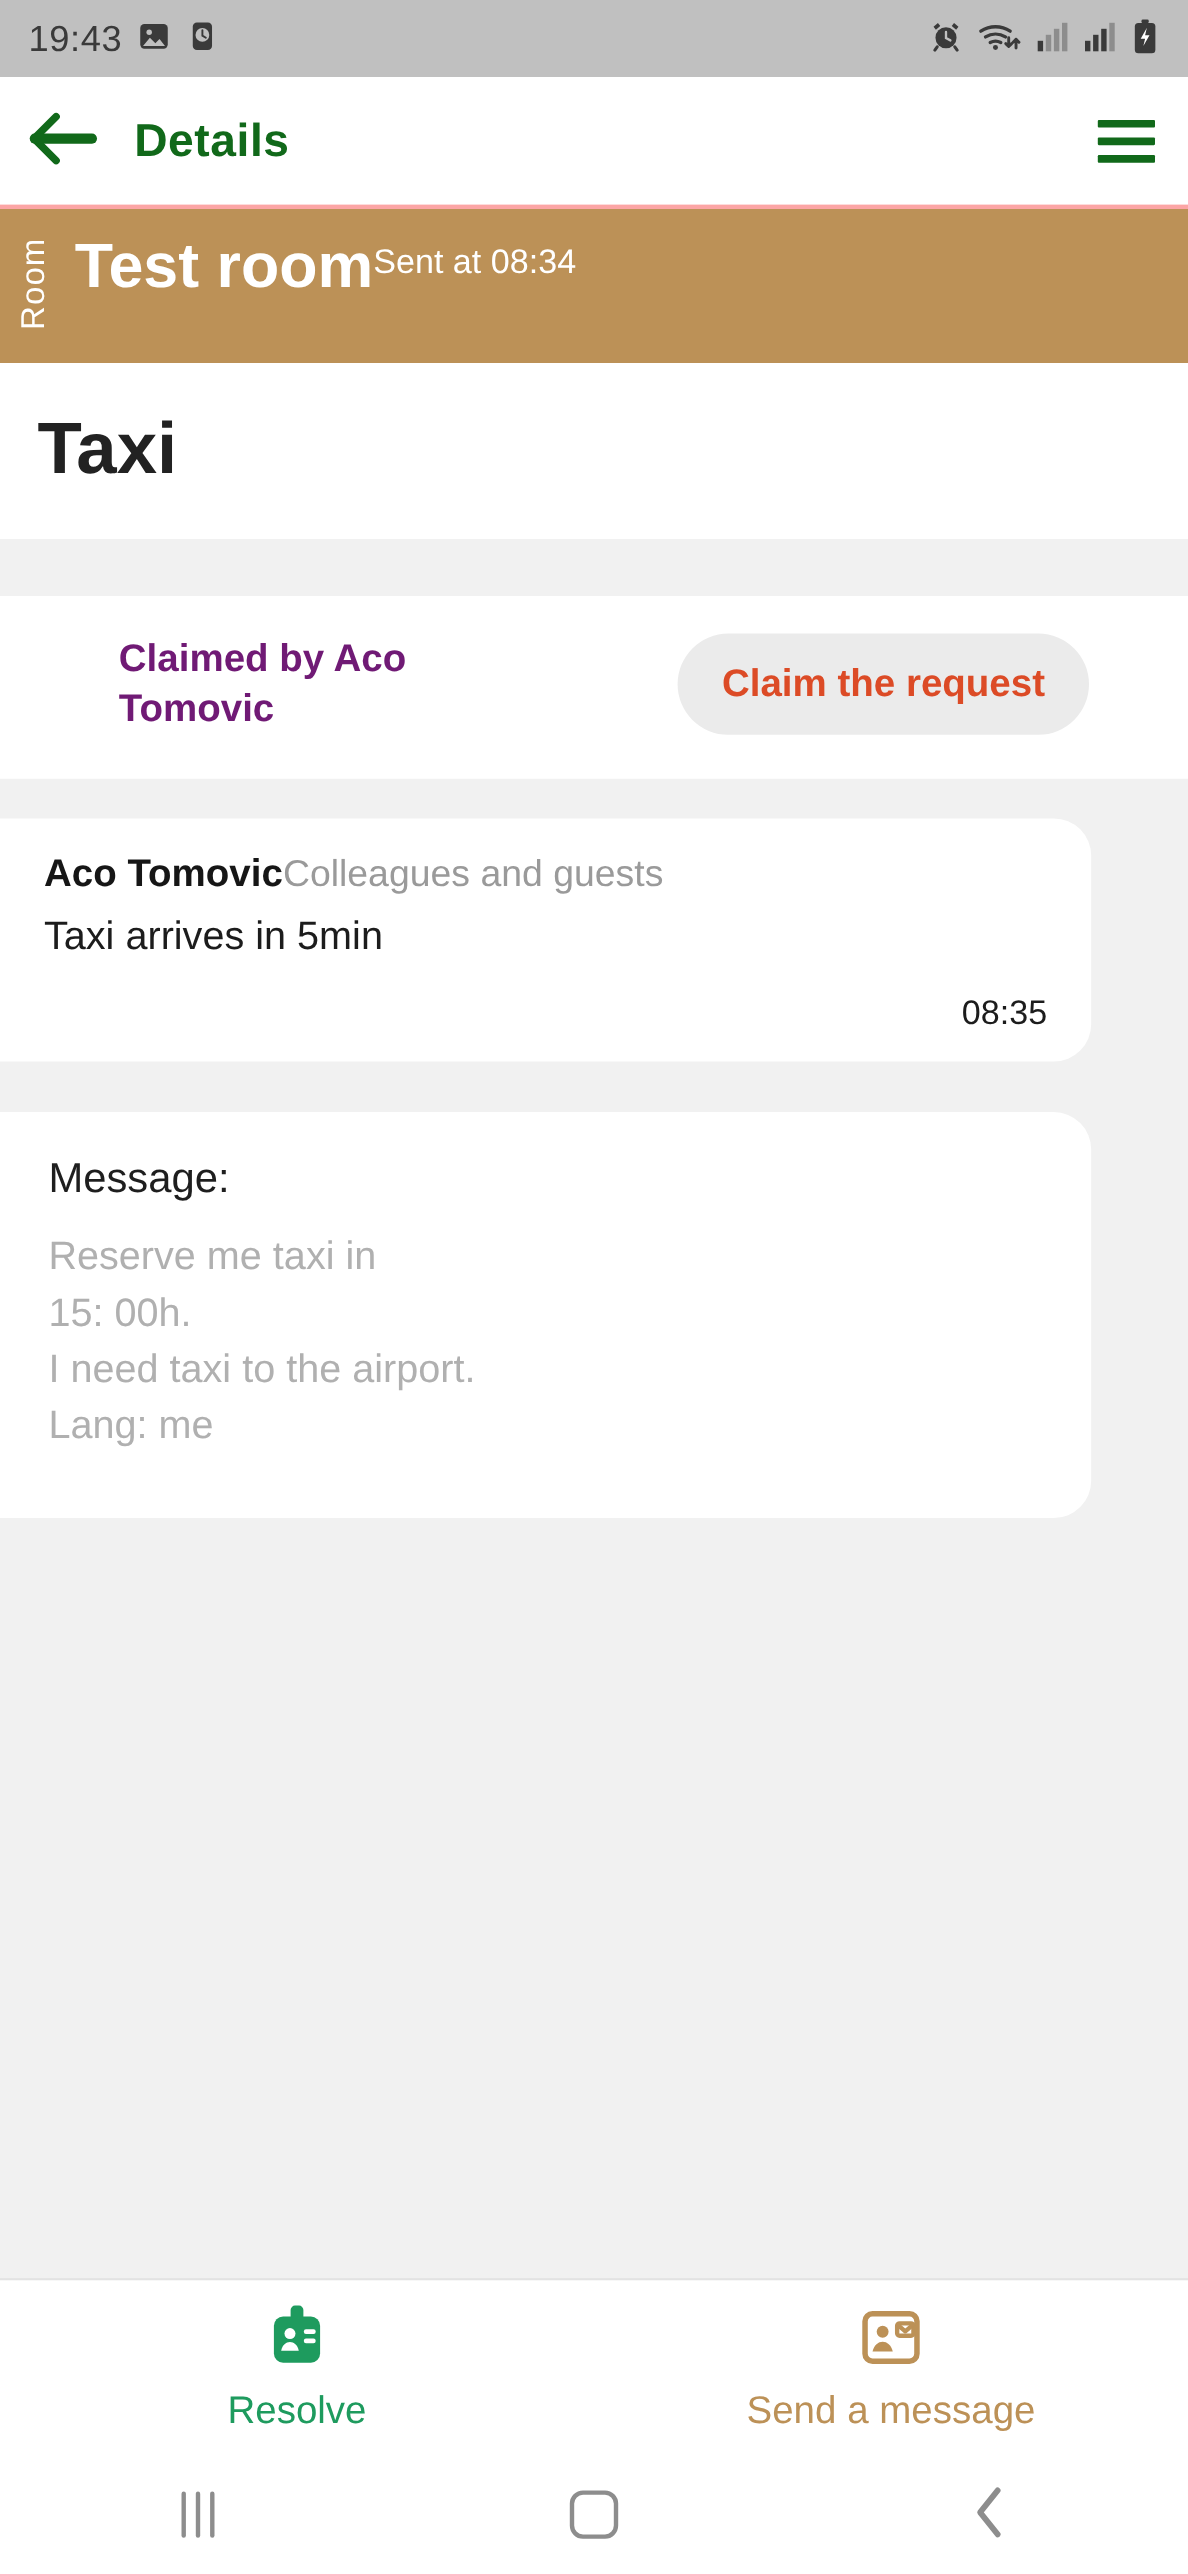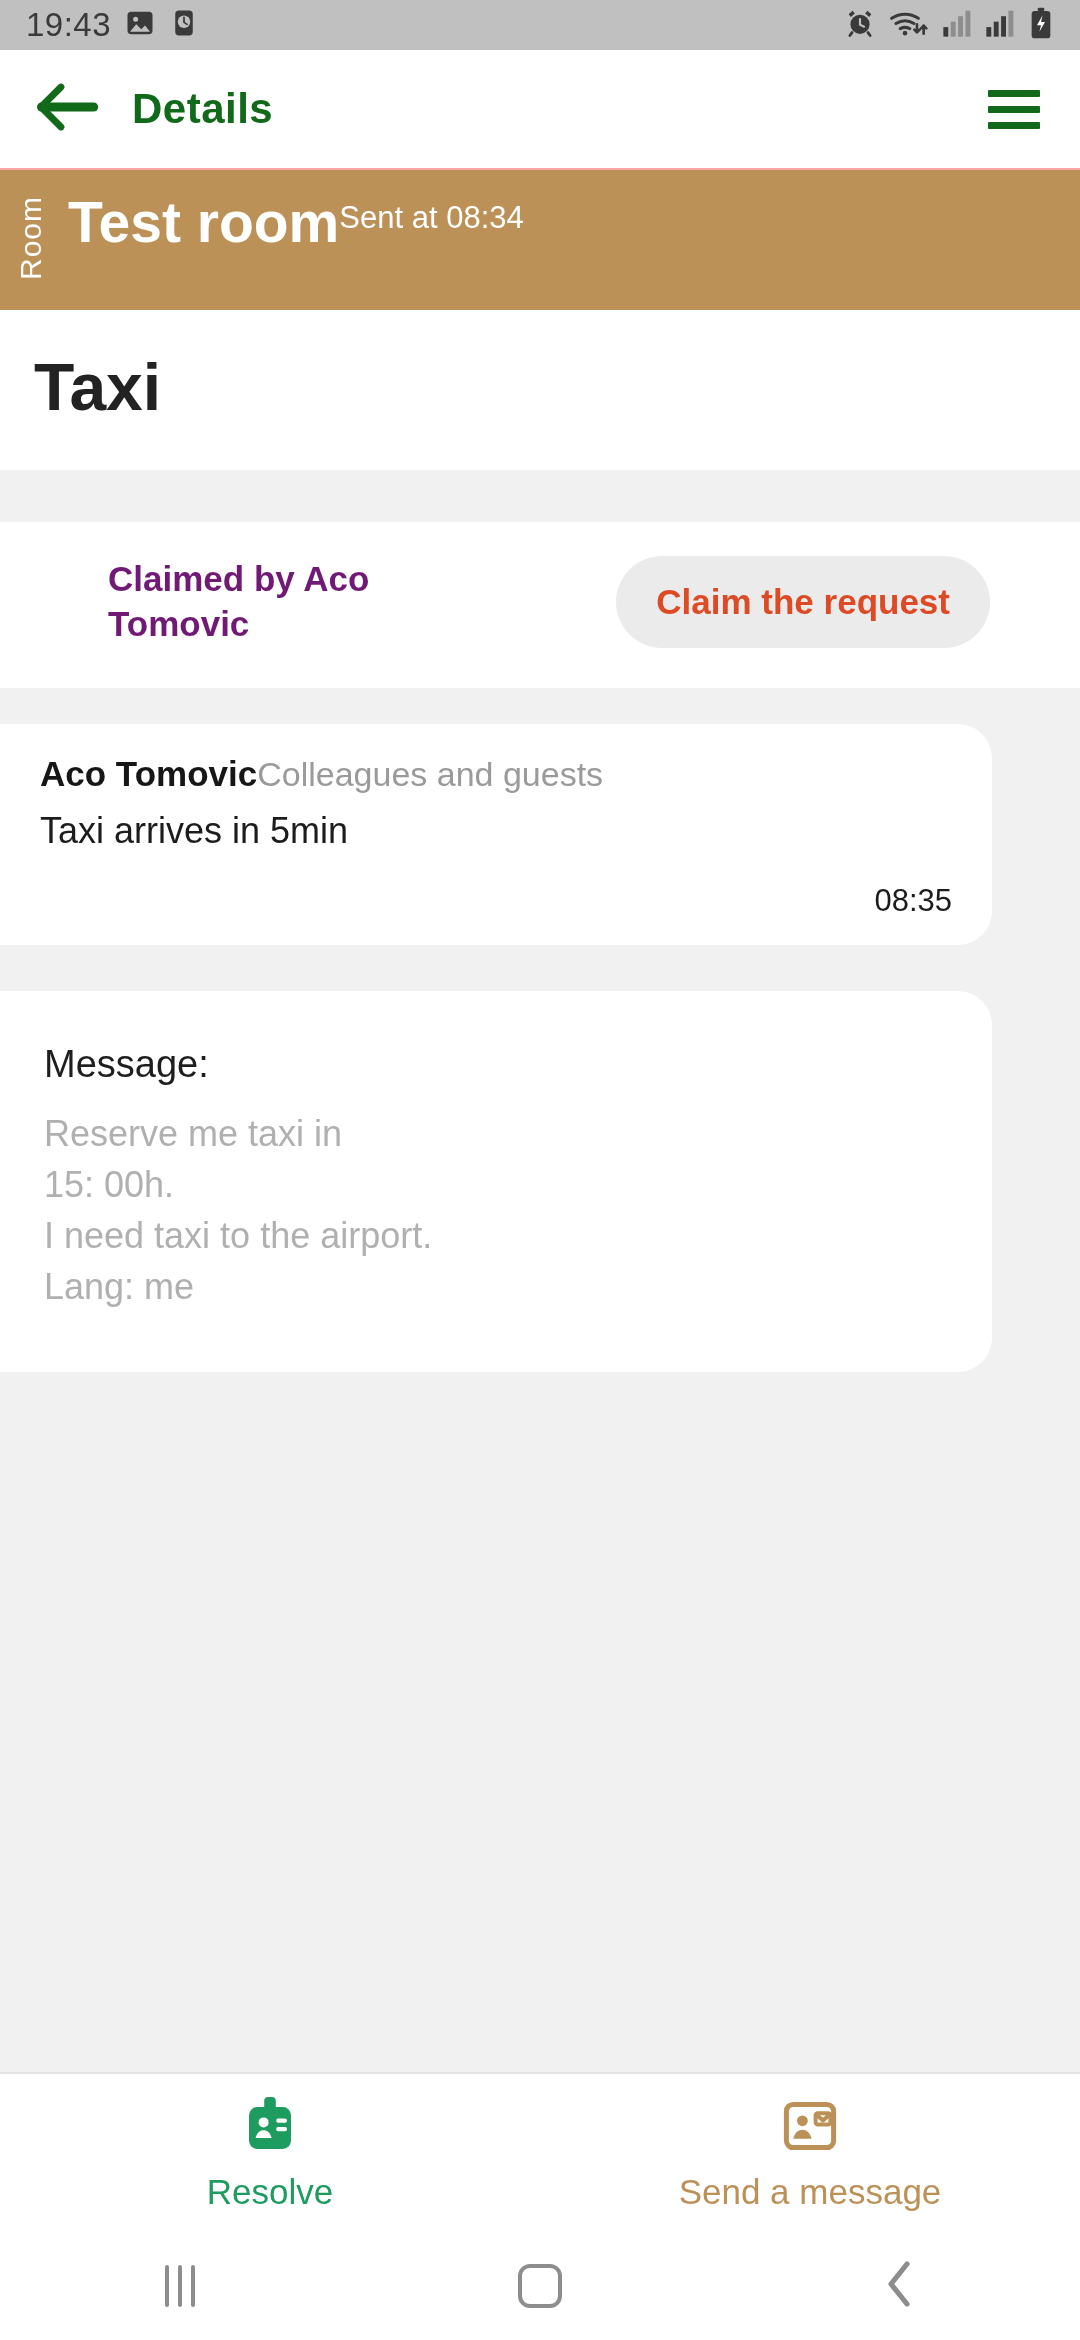--- a/index.html
+++ b/index.html
@@ -7,32 +7,32 @@
   body {
     font-family:"Liberation Sans", sans-serif;
     background:#ffffff;
     overflow:hidden;
     position:relative;
   }
   .screen { width:1080px; height:2340px; display:flex; flex-direction:column; position:relative; }
 
   
   .statusbar {
-    height:50px; background:#c0c0c0; display:flex; align-items:center;
+    height:70px; background:#c0c0c0; display:flex; align-items:center;
     padding:0 26px; flex:0 0 auto;
   }
   .status-left { display:flex; align-items:center; gap:14px; }
   .status-clock { font-size:33px; color:#3a3a3a; letter-spacing:0.5px; }
   .status-right { margin-left:auto; display:flex; align-items:center; gap:13px; }
   .sicon { display:block; }
 
   
   .appbar {
     height:120px; background:#ffffff; display:flex; align-items:center;
-    padding:0 30px; flex:0 0 auto; border-bottom:2px solid #fca5a5;
+    padding:0 20px; flex:0 0 auto; border-bottom:4px solid #fca5a5;
   }
   .back-btn { width:76px; height:76px; display:flex; align-items:center; justify-content:center; }
   .appbar-title {
     font-size:42px; font-weight:bold; color:#11691a; margin-left:26px; letter-spacing:0.5px;
   }
   .menu-btn { margin-left:auto; width:72px; height:72px; display:flex; align-items:center; justify-content:center; }
   .menu-bar-line { width:52px; height:7px; background:#11691a; border-radius:1px; }
   .menu-stack { display:flex; flex-direction:column; gap:9px; }
 
   
@@ -79,21 +79,21 @@
     margin-right:88px; padding:30px 40px 26px 40px;
   }
   .msg-head { display:flex; align-items:baseline; flex-wrap:wrap; }
   .msg-author { font-size:35px; font-weight:bold; color:#161616; }
   .msg-audience { font-size:34px; color:#9a9a9a; }
   .msg-text { font-size:36px; color:#1c1c1c; margin-top:14px; line-height:1.25; }
   .msg-time { font-size:31px; color:#1c1c1c; text-align:right; margin-top:30px; }
 
   .detail-card {
     background:#ffffff; border-top-right-radius:34px; border-bottom-right-radius:34px;
-    margin-right:88px; margin-top:46px; padding:52px 40px 60px 44px;
+    margin-right:88px; margin-top:46px; padding:40px 40px 60px 44px;
   }
   .detail-label { font-size:38px; color:#1e1e1e; margin-bottom:22px; }
   .detail-line { font-size:36px; color:#b0b0b0; line-height:1.42; }
 
   
   .action-bar {
     background:#ffffff; border-top:2px solid #e3e3e3; flex:0 0 auto;
     display:flex; align-items:center; padding:22px 0 20px 0;
   }
   .action-item { flex:1; display:flex; flex-direction:column; align-items:center; gap:12px; }

